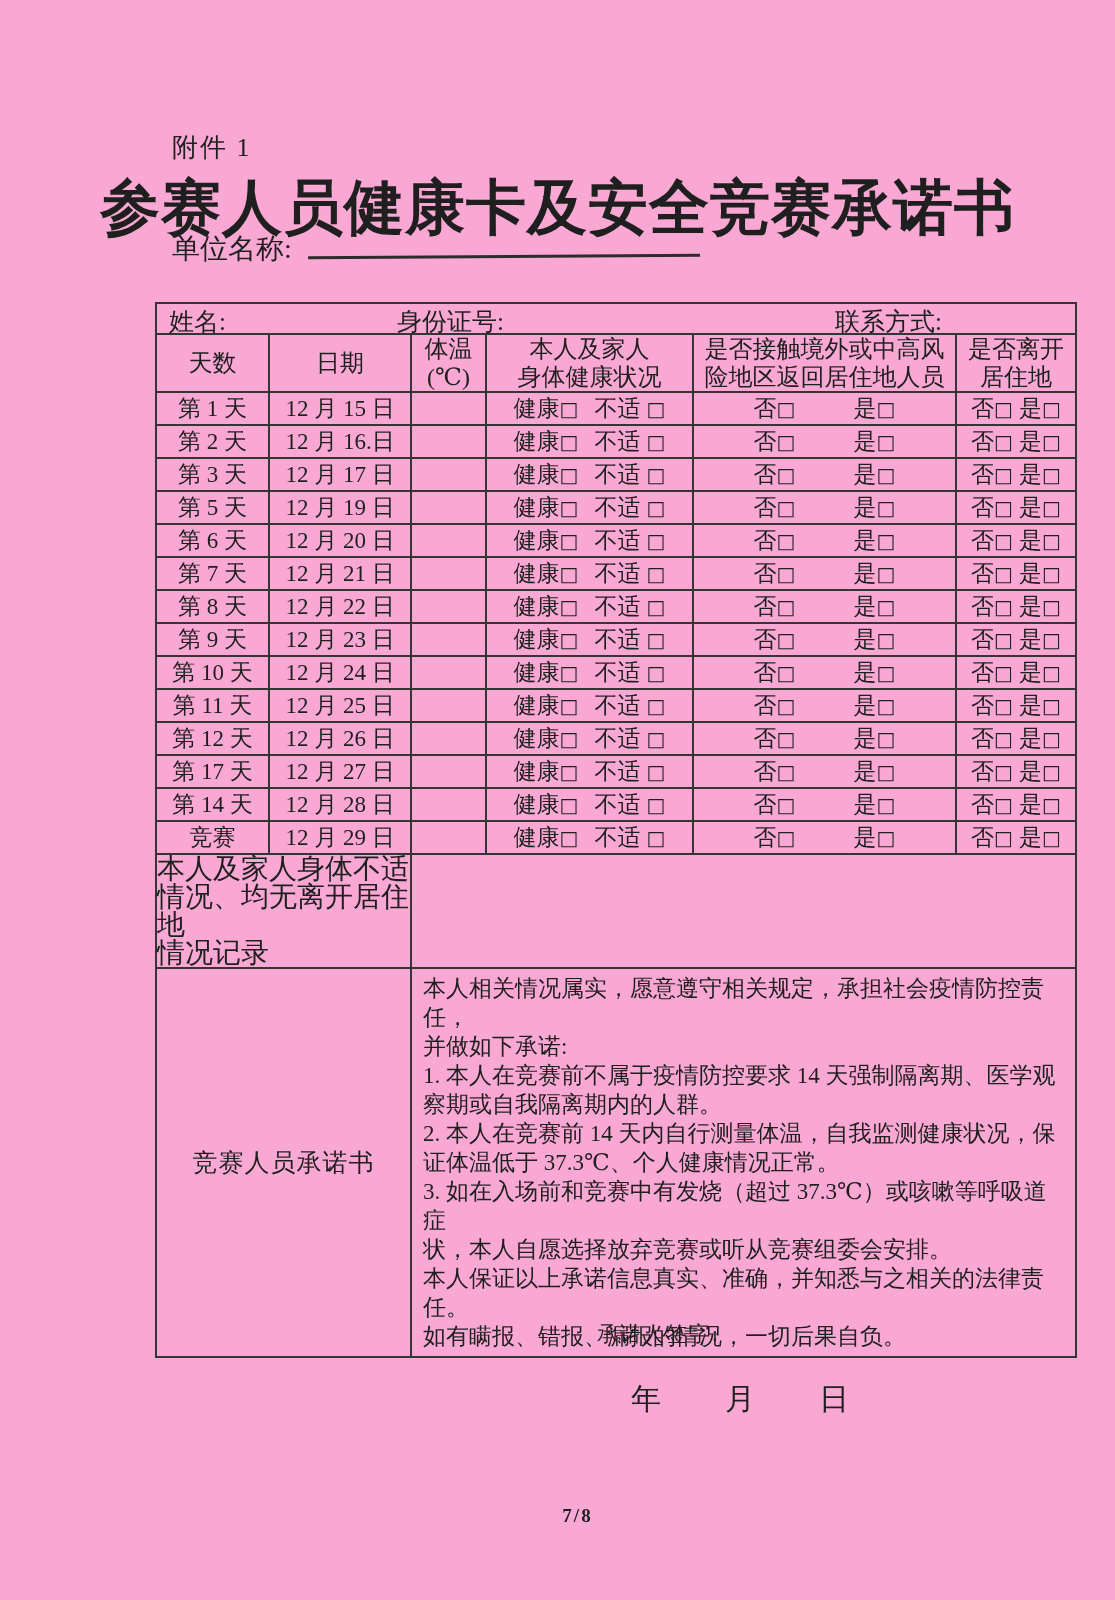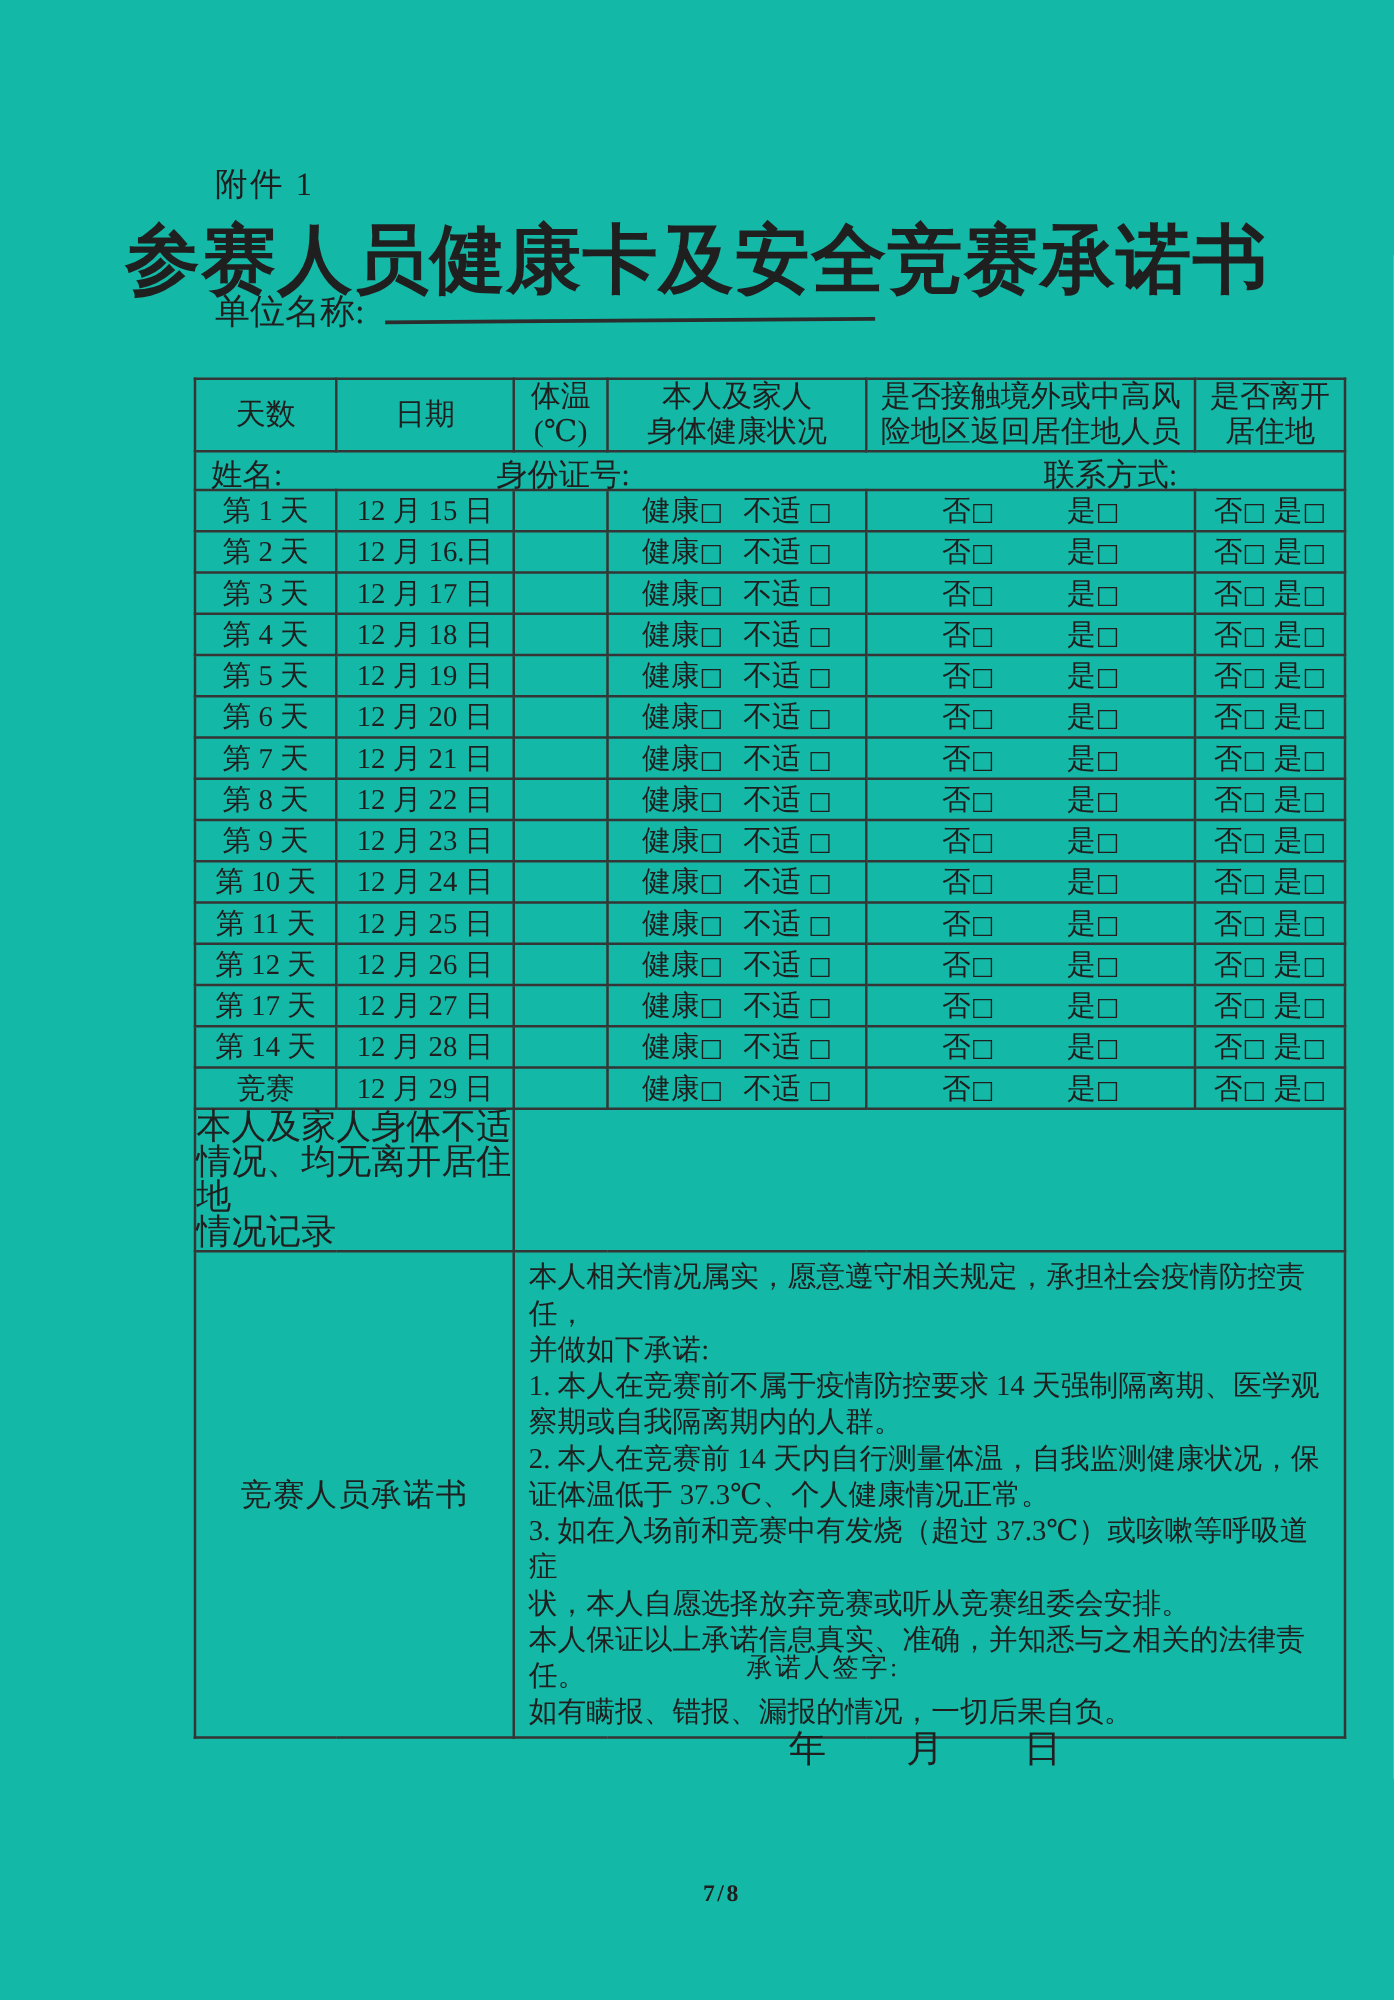--- a/index.html
+++ b/index.html
@@ -4,21 +4,21 @@
 <style>
   * { margin:0; padding:0; box-sizing:border-box; }
   html,body { width:1115px; height:1600px; }
   body {
     background:#ffffff;
     font-family:"Liberation Serif","DejaVu Serif",serif;
     color:#1f1f1f;
   }
   .page {
     position:relative; width:1115px; height:1600px;
-    background:#14b8a6; overflow:hidden;
+    background:#f9a8d4; overflow:hidden;
   }
   .attachment { position:absolute; left:172px; top:130px; font-size:26px; letter-spacing:2px; }
   .title {
     position:absolute; left:0; right:0; top:168px; text-align:center;
     font-size:60px; font-weight:bold; letter-spacing:1px;
   }
   .unit-line { position:absolute; left:172px; top:227px; font-size:28px; }
   .unit-blank {
     display:inline-block; width:392px; height:31px; margin-left:16px;
     border-bottom:3px solid #2c2c2c; transform:rotate(-0.4deg);
@@ -75,39 +75,39 @@
   <table class="main">
     <colgroup>
       <col style="width:113px">
         <col style="width:142px">
         <col style="width:75px">
       <col style="width:207px">
         <col style="width:263px">
         <col style="width:120px">
     </colgroup>
     <tbody>
+      <tr>
+        <td class="info-cell" colspan="6">
+          <span class="info-name">姓名:</span>
+          <span class="info-id">身份证号:</span>
+          <span class="info-contact">联系方式:</span>
+        </td>
+      </tr>
       <tr>
         <th class="hdr">天数</th>
         <th class="hdr">日期</th>
         <th class="hdr pre">体温
 (℃)</th>
         <th class="hdr pre">本人及家人
 身体健康状况</th>
         <th class="hdr pre">是否接触境外或中高风
 险地区返回居住地人员</th>
         <th class="hdr pre">是否离开
 居住地</th>
       </tr>
-      <tr>
-        <td class="info-cell" colspan="6">
-          <span class="info-name">姓名:</span>
-          <span class="info-id">身份证号:</span>
-          <span class="info-contact">联系方式:</span>
-        </td>
-      </tr>
     </tbody>
     <tbody>
         <tr class="daily">
       <td>第 1 天</td>
       <td>12 月 15 日</td>
       <td></td>
       <td>
         <span>健康</span><span class="cb">□</span><span class="gap-md">不适</span><span class="cb gap-sm">□</span>
       </td>
       <td>
@@ -127,34 +127,20 @@
       <td>
         <span>否</span><span class="cb">□</span><span class="gap-lg">是</span><span class="cb">□</span>
       </td>
       <td>
         <span>否</span><span class="cb">□</span><span class="gap-sm">是</span><span class="cb">□</span>
       </td>
     </tr>
         <tr class="daily">
       <td>第 3 天</td>
       <td>12 月 17 日</td>
-      <td></td>
-      <td>
-        <span>健康</span><span class="cb">□</span><span class="gap-md">不适</span><span class="cb gap-sm">□</span>
-      </td>
-      <td>
-        <span>否</span><span class="cb">□</span><span class="gap-lg">是</span><span class="cb">□</span>
-      </td>
-      <td>
-        <span>否</span><span class="cb">□</span><span class="gap-sm">是</span><span class="cb">□</span>
-      </td>
-    </tr>
-        <tr class="daily">
-      <td>第 4 天</td>
-      <td>12 月 18 日</td>
       <td></td>
       <td>
         <span>健康</span><span class="cb">□</span><span class="gap-md">不适</span><span class="cb gap-sm">□</span>
       </td>
       <td>
         <span>否</span><span class="cb">□</span><span class="gap-lg">是</span><span class="cb">□</span>
       </td>
       <td>
         <span>否</span><span class="cb">□</span><span class="gap-sm">是</span><span class="cb">□</span>
       </td>

